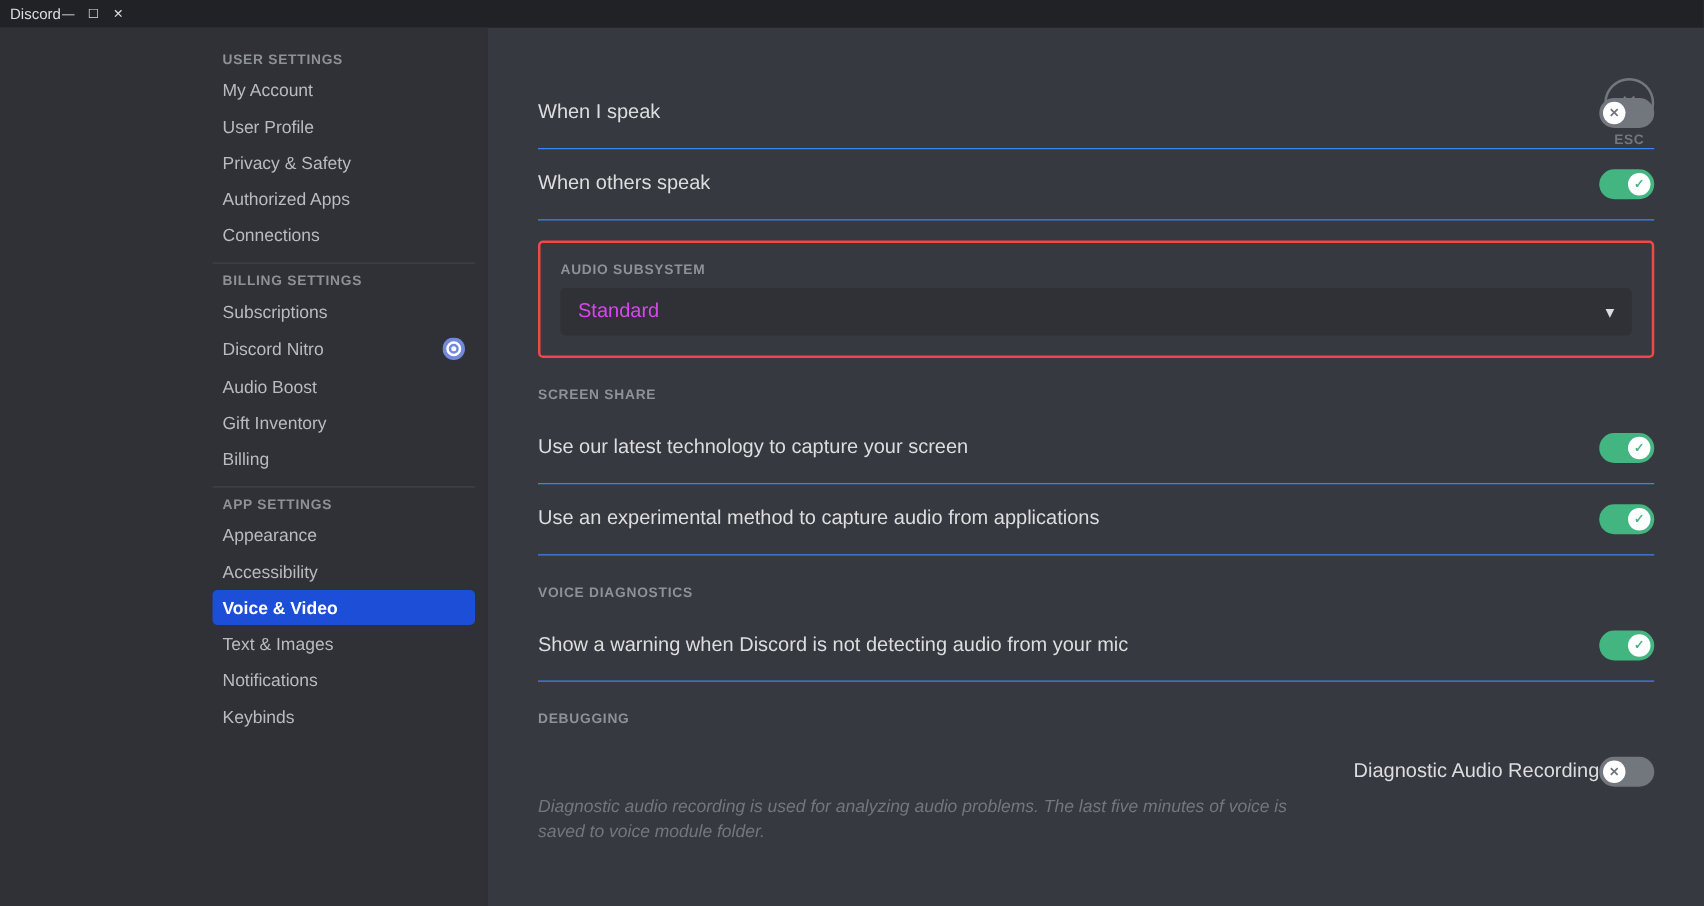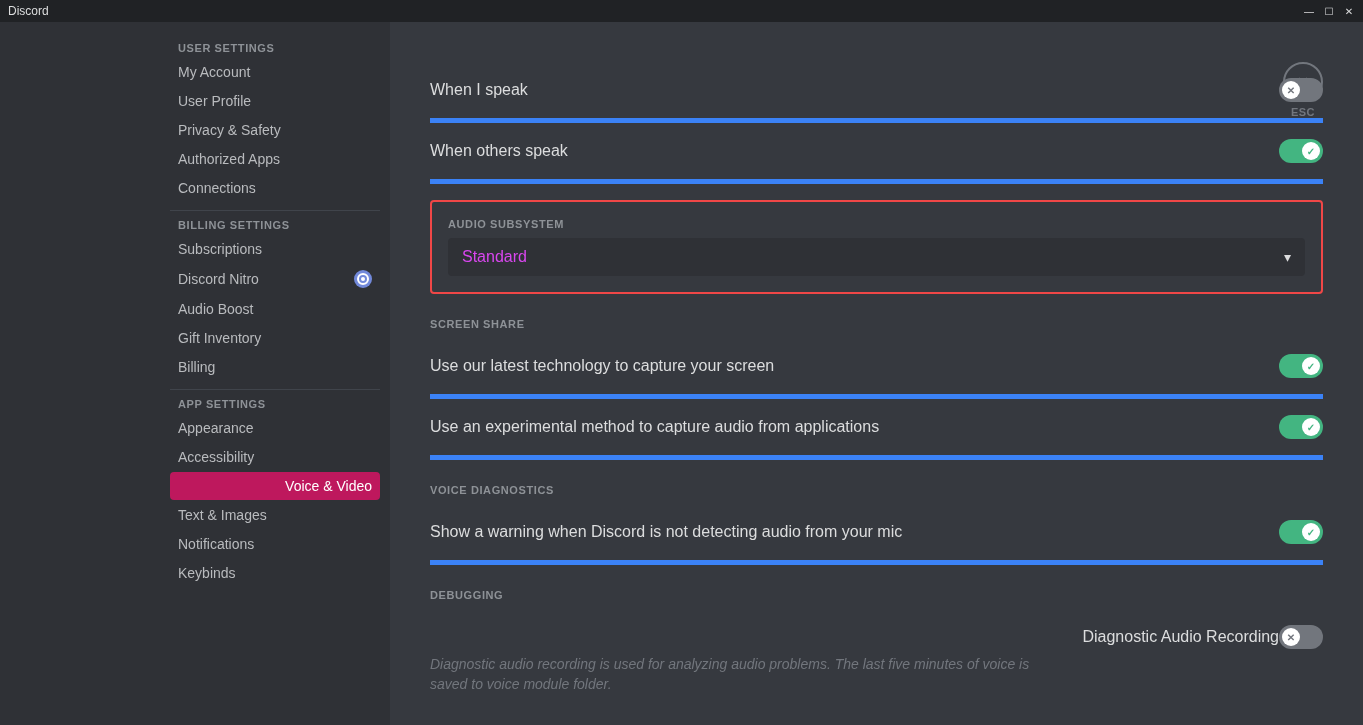--- a/index.html
+++ b/index.html
@@ -14,21 +14,21 @@
       flex-direction: column;
     }
 
     
     .titlebar {
       width: 100%;
       height: 22px;
       background: #202225;
       display: flex;
       align-items: center;
-      justify-content: space-between;
+      justify-content: flex-start;
       padding: 0 8px;
       flex-shrink: 0;
     }
     .titlebar-title {
       font-size: 12px;
       color: #dcddde;
     }
     .titlebar-controls {
       display: flex;
       gap: 8px;
@@ -81,24 +81,23 @@
       align-items: center;
       padding: 6px 8px;
       border-radius: 4px;
       cursor: pointer;
       font-size: 14px;
       color: #b9bbbe;
       position: relative;
       margin-bottom: 1px;
     }
     .sidebar-item.active {
-      background: #be185d;
+      background: #1d4ed8;
       color: #fff;
-      font-weight: 400;
-      justify-content: flex-end;
+      font-weight: 700;
     }
     .sidebar-item .badge {
       margin-left: auto;
       width: 18px;
       height: 18px;
     }
     .sidebar-divider {
       height: 1px;
       background: #40444b;
       margin: 8px 0;
@@ -141,21 +140,21 @@
       font-weight: 600;
       letter-spacing: 0.5px;
     }
 
     
     .setting-row {
       display: flex;
       align-items: center;
       justify-content: space-between;
       padding: 16px 0;
-      border-bottom: 5px solid #3b82f6;
+      border-bottom: 1px solid #3b82f6;
     }
     .setting-row:last-child {
       border-bottom: none;
     }
     .setting-label {
       font-size: 16px;
       color: #dcddde;
       font-weight: 400;
     }
 

